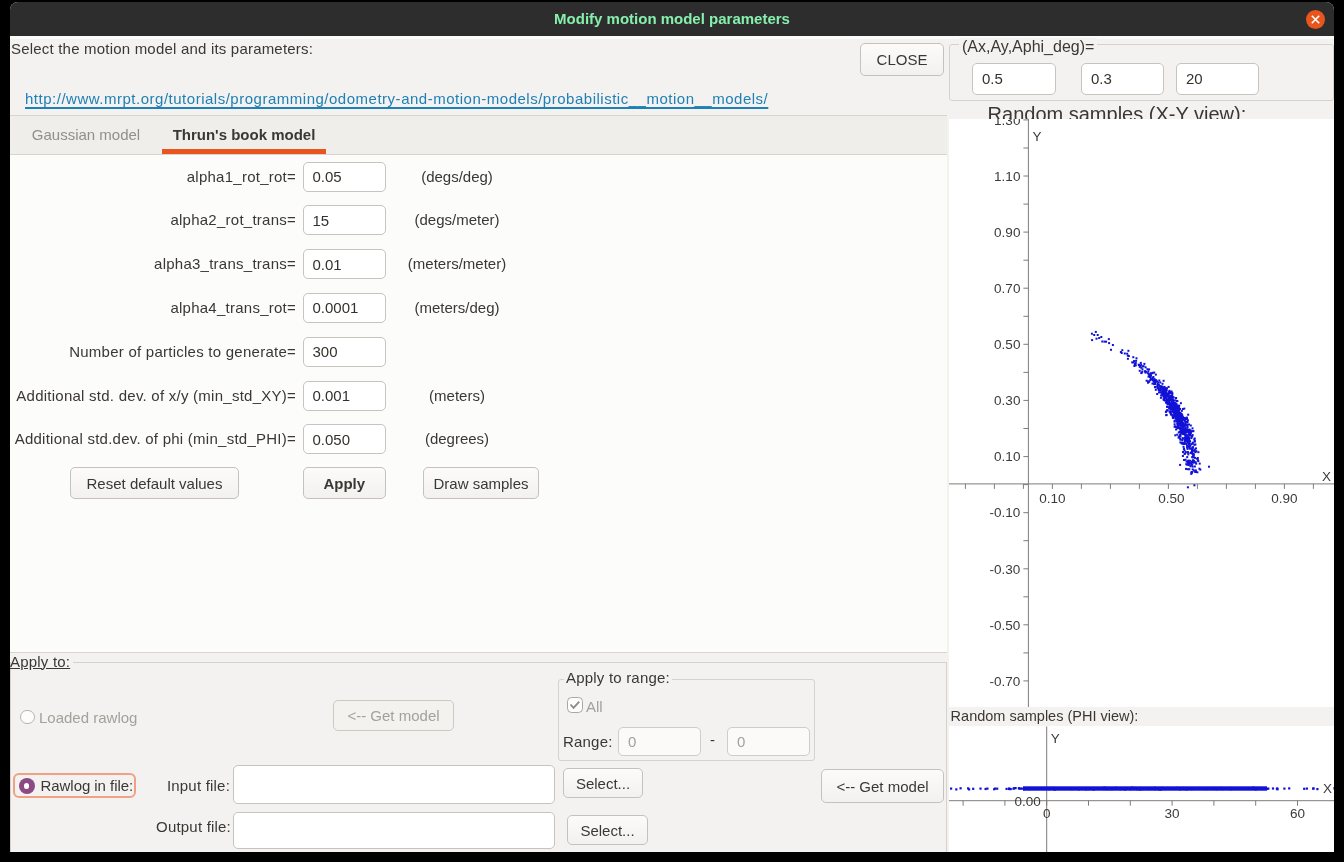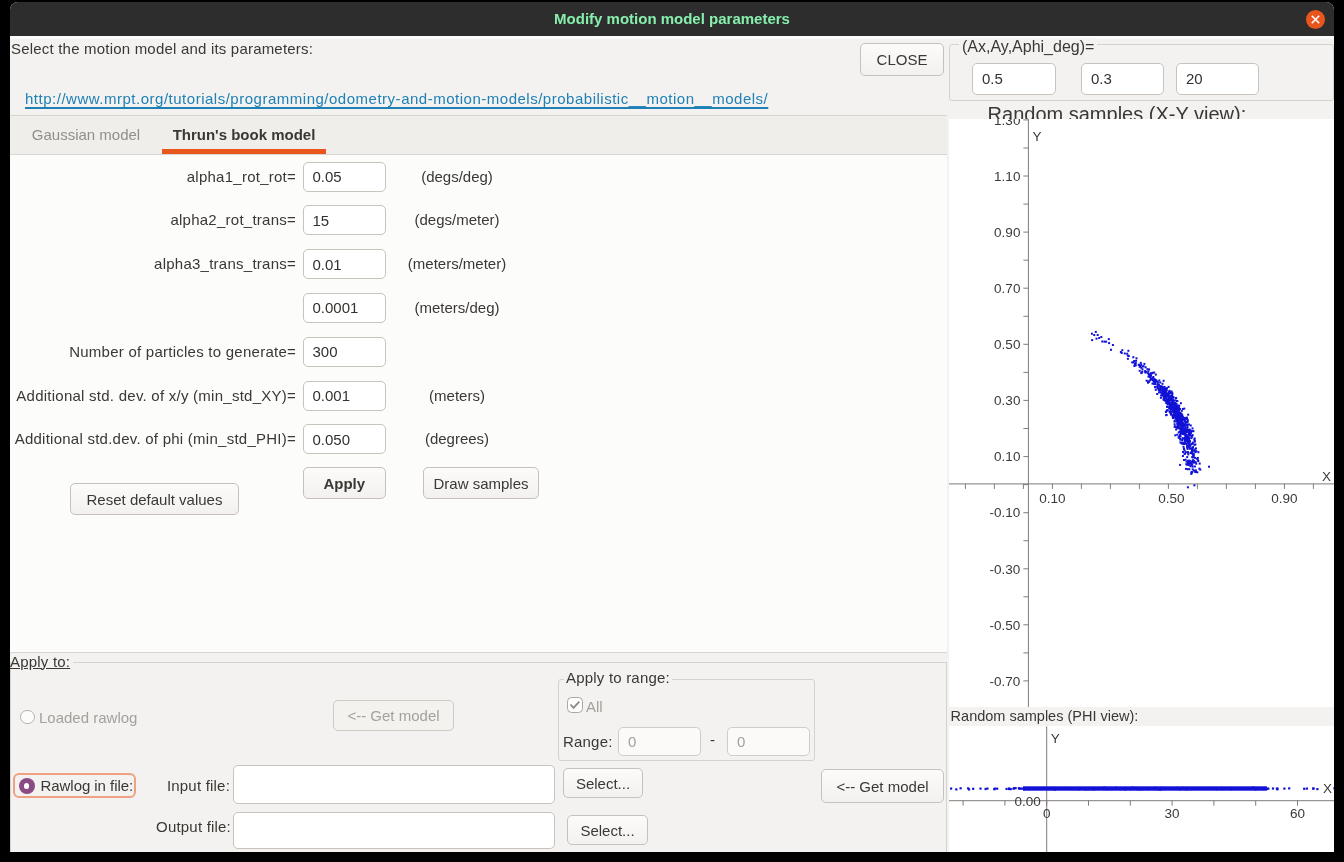--- a/index.html
+++ b/index.html
@@ -37,31 +37,32 @@
  <div class="abs" style="left:0;top:153px;width:937px;height:497.5px;background:#fcfcfb;border-bottom:1px solid #d8d5d0;"></div>
 <div class="abs lbl flbl" style="left:0;top:165.5px;width:286px;text-align:right;">alpha1_rot_rot=</div>
     <div class="abs inp" style="left:292.5px;top:159.5px;width:83px;height:30px;">0.05</div>
     <div class="abs lbl" style="left:367px;top:165.5px;width:160px;text-align:center;letter-spacing:0;">(degs/deg)</div>
     <div class="abs lbl flbl" style="left:0;top:209.3px;width:286px;text-align:right;">alpha2_rot_trans=</div>
     <div class="abs inp" style="left:292.5px;top:203.3px;width:83px;height:30px;">15</div>
     <div class="abs lbl" style="left:367px;top:209.3px;width:160px;text-align:center;letter-spacing:0;">(degs/meter)</div>
     <div class="abs lbl flbl" style="left:0;top:253.1px;width:286px;text-align:right;">alpha3_trans_trans=</div>
     <div class="abs inp" style="left:292.5px;top:247.1px;width:83px;height:30px;">0.01</div>
     <div class="abs lbl" style="left:367px;top:253.1px;width:160px;text-align:center;letter-spacing:0;">(meters/meter)</div>
+    <div class="abs lbl flbl" style="left:0;top:296.9px;width:286px;text-align:right;">alpha4_trans_rot=</div>
     <div class="abs inp" style="left:292.5px;top:290.9px;width:83px;height:30px;">0.0001</div>
     <div class="abs lbl" style="left:367px;top:296.9px;width:160px;text-align:center;letter-spacing:0;">(meters/deg)</div>
     <div class="abs lbl flbl" style="left:0;top:340.7px;width:286px;text-align:right;">Number of particles to generate=</div>
     <div class="abs inp" style="left:292.5px;top:334.7px;width:83px;height:30px;">300</div>
     <div class="abs lbl flbl" style="left:0;top:384.5px;width:286px;text-align:right;">Additional std. dev. of x/y (min_std_XY)=</div>
     <div class="abs inp" style="left:292.5px;top:378.5px;width:83px;height:30px;">0.001</div>
     <div class="abs lbl" style="left:367px;top:384.5px;width:160px;text-align:center;letter-spacing:0;">(meters)</div>
     <div class="abs lbl flbl" style="left:0;top:428.3px;width:286px;text-align:right;">Additional std.dev. of phi (min_std_PHI)=</div>
     <div class="abs inp" style="left:292.5px;top:422.3px;width:83px;height:30px;">0.050</div>
     <div class="abs lbl" style="left:367px;top:428.3px;width:160px;text-align:center;letter-spacing:0;">(degrees)</div>
-    <div class="abs btn" style="left:60px;top:465px;width:169px;height:32px;margin-top:16px;">Reset default values</div>
+    <div class="abs btn" style="left:60px;top:465px;width:169px;height:32px;">Reset default values</div>
     <div class="abs btn" style="left:292.5px;top:465px;width:83.5px;height:32px;font-weight:bold;">Apply</div>
     <div class="abs btn" style="left:385px;top:465px;width:116px;height:32px;margin-left:28px;">Draw samples</div>
 
  <div class="abs" style="left:0;top:660px;width:937px;height:190px;border-left:1px solid #d5d1cc;border-right:1px solid #d5d1cc;"></div>
  <div class="abs" style="left:63px;top:660px;width:874px;height:1px;background:#d5d1cc;"></div>
  <div class="abs lbl" style="left:0;top:650.5px;text-decoration:underline;">Apply to:</div>
  <div class="abs" style="left:10.3px;top:707.8px;width:14.4px;height:14.4px;border-radius:50%;border:1px solid #b7b3ae;background:#fcfcfb;"></div>
  <div class="abs glbl" style="left:29px;top:707px;">Loaded rawlog</div>
  <div class="abs btn dis" style="left:323px;top:698px;width:121px;height:31px;">&lt;-- Get model</div>
 

